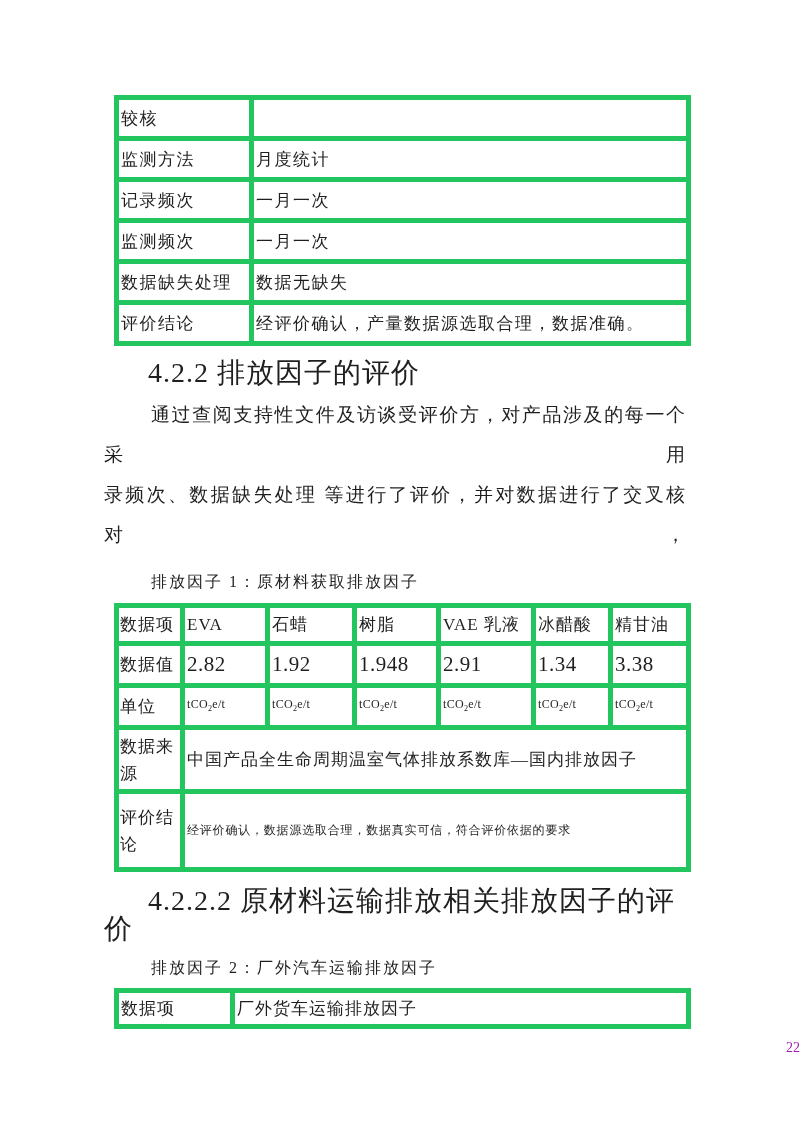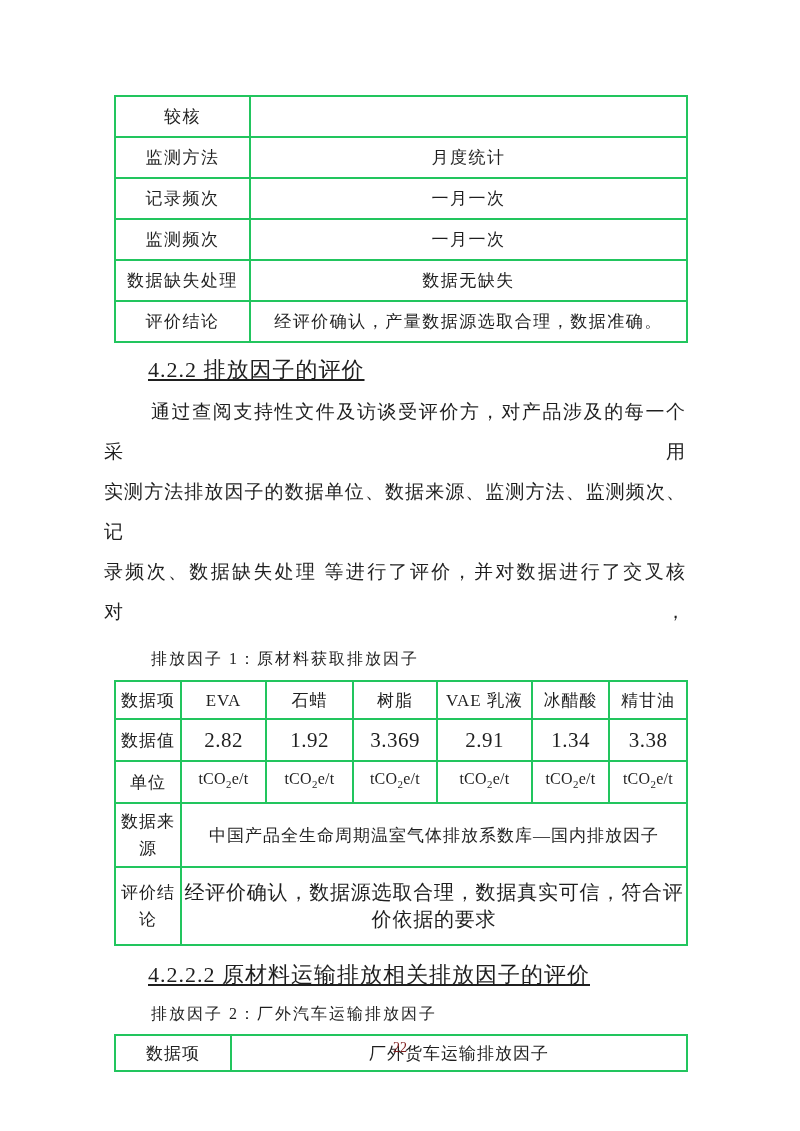--- a/index.html
+++ b/index.html
@@ -23,22 +23,21 @@
   
   table {
     border-collapse: collapse;
     table-layout: fixed;
     width: 572px;
     margin-left: 10px;
     font-size: 17px;
     letter-spacing: 1px;
   }
   td {
-    border: 2px solid #22c55e;
-    text-align: center;
+    border: 5px solid #22c55e;
     vertical-align: middle;
     line-height: 27px;
     padding: 2px 2px;
   }
   .t1 col.c-label { width: 135px; }
   .t1 col.c-value { width: 437px; }
   .t1 td { height: 41px; letter-spacing: 1.5px; }
 
   .t2 col.c-label { width: 66px; }
   .t2 col.c1 { width: 85px; }
@@ -46,35 +45,34 @@
   .t2 col.c3 { width: 84px; }
   .t2 col.c4 { width: 95px; }
   .t2 col.c5 { width: 77px; }
   .t2 col.c6 { width: 78px; }
   .t2 tr.r-head td { height: 38px; }
   .t2 tr.r-vals td, .t2 tr.r-unit td { height: 42px; }
   .t2 tr.r-src td { height: 64px; }
   .t2 tr.r-conc td { height: 78px; }
   .t2 td.label-cell { letter-spacing: 1px; padding: 2px 1px; }
   .t2 .num { letter-spacing: 0.5px; font-size: 21px; }
-  .t2 .unit-cell { letter-spacing: 0.3px; font-size: 16px; }
-  .t2 .conc-cell { font-size: 20px; letter-spacing: 0.8px; }
+  .t2 .unit-cell { letter-spacing: 0.3px; font-size: 12px; }
+  .t2 .conc-cell { font-size: 12px; letter-spacing: 0.8px; }
   sub { font-size: 0.68em; }
 
   .t3 col.c-label { width: 116px; }
   .t3 col.c-value { width: 456px; }
   .t3 td { height: 36px; }
 
   
   .heading {
-    font-size: 22px;
+    font-size: 28px;
     letter-spacing: 1px;
     line-height: 28px;
     text-indent: 44px;
-    text-decoration: underline;
   }
   .subheading {
     font-size: 16px;
     letter-spacing: 2px;
     line-height: 28px;
     text-indent: 47px;
   }
   .h-422  { margin-top: 13px; }
   .para   { margin-top: 8px; }
   .para-line {
@@ -92,23 +90,23 @@
   .tbl-2  { margin-top: 7px; }
   .h-4222 { margin-top: 15px; }
   .sub-2  { margin-top: 11px; }
   .tbl-3  { margin-top: 6px; }
 
   .page-number {
     position: absolute;
     left: 0;
     right: 0;
     top: 1040px;
-    text-align: center;
+    text-align: right;
     font-size: 14px;
-    color: #7f1d1d;
+    color: #a21caf;
   }
 </style>
 </head>
 <body>
 
 <div class="page">
   <div class="content">
 
     <table class="t1">
       <colgroup>
@@ -139,21 +137,20 @@
         <tr>
           <td>评价结论</td>
           <td>经评价确认，产量数据源选取合理，数据准确。</td>
         </tr>
       </tbody>
     </table>
 
     <div class="heading h-422">4.2.2 排放因子的评价</div>
     <div class="para">
       <div class="para-line first">通过查阅支持性文件及访谈受评价方，对产品涉及的每一个采用</div>
-      <div class="para-line">实测方法排放因子的数据单位、数据来源、监测方法、监测频次、记</div>
       <div class="para-line">录频次、数据缺失处理 等进行了评价，并对数据进行了交叉核对，</div>
     </div>
 
     <div class="subheading sub-1">排放因子 1：原材料获取排放因子</div>
 
     <table class="t2 tbl-2">
       <colgroup>
         <col class="c-label">
           <col class="c1">
           <col class="c2">
@@ -169,21 +166,21 @@
           <td>石蜡</td>
           <td>树脂</td>
           <td>VAE 乳液</td>
           <td>冰醋酸</td>
           <td>精甘油</td>
         </tr>
         <tr class="r-vals">
           <td class="label-cell">数据值</td>
           <td class="num">2.82</td>
           <td class="num">1.92</td>
-          <td class="num">3.369</td>
+          <td class="num">1.948</td>
           <td class="num">2.91</td>
           <td class="num">1.34</td>
           <td class="num">3.38</td>
         </tr>
         <tr class="r-unit">
           <td class="label-cell">单位</td>
           <td class="unit-cell"><span>tCO</span><sub>2</sub><span>e/t</span></td>
           <td class="unit-cell"><span>tCO</span><sub>2</sub><span>e/t</span></td>
           <td class="unit-cell"><span>tCO</span><sub>2</sub><span>e/t</span></td>
           <td class="unit-cell"><span>tCO</span><sub>2</sub><span>e/t</span></td>

